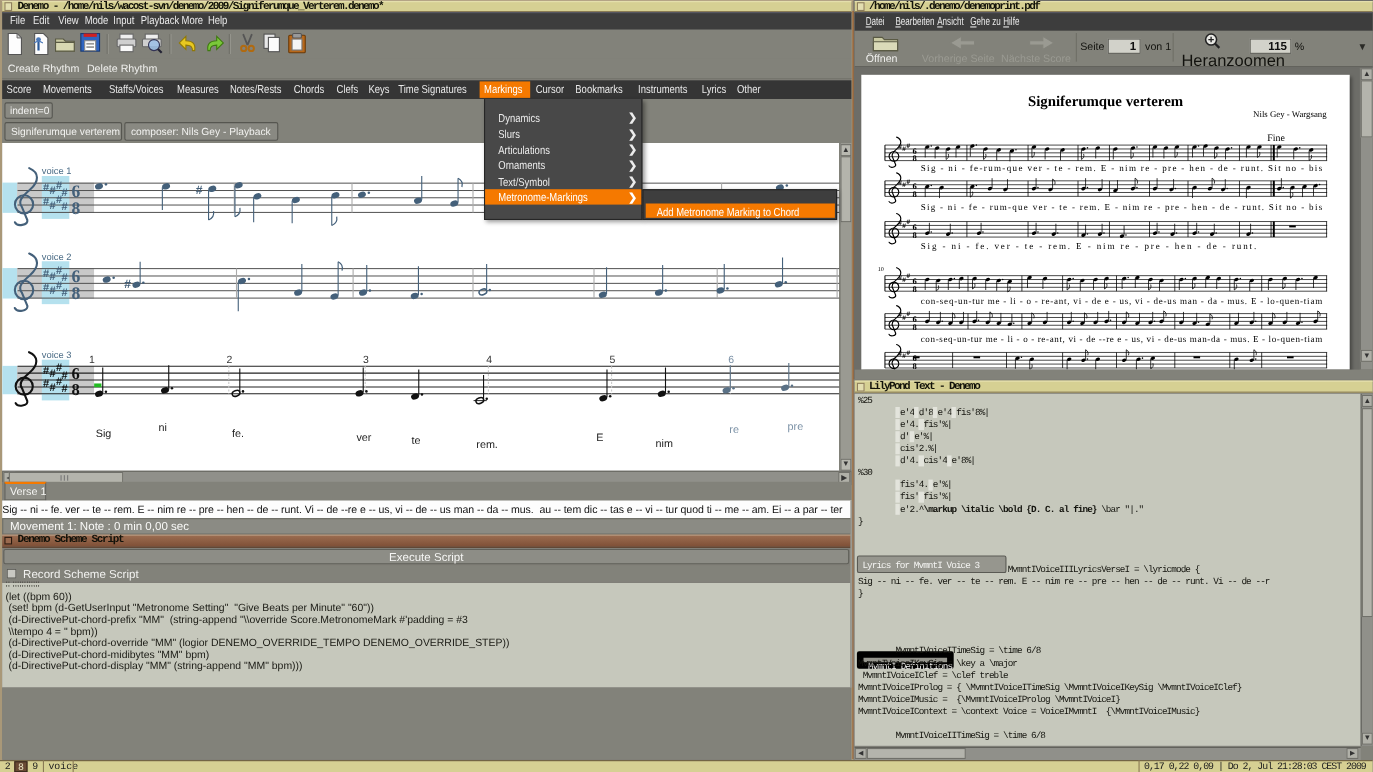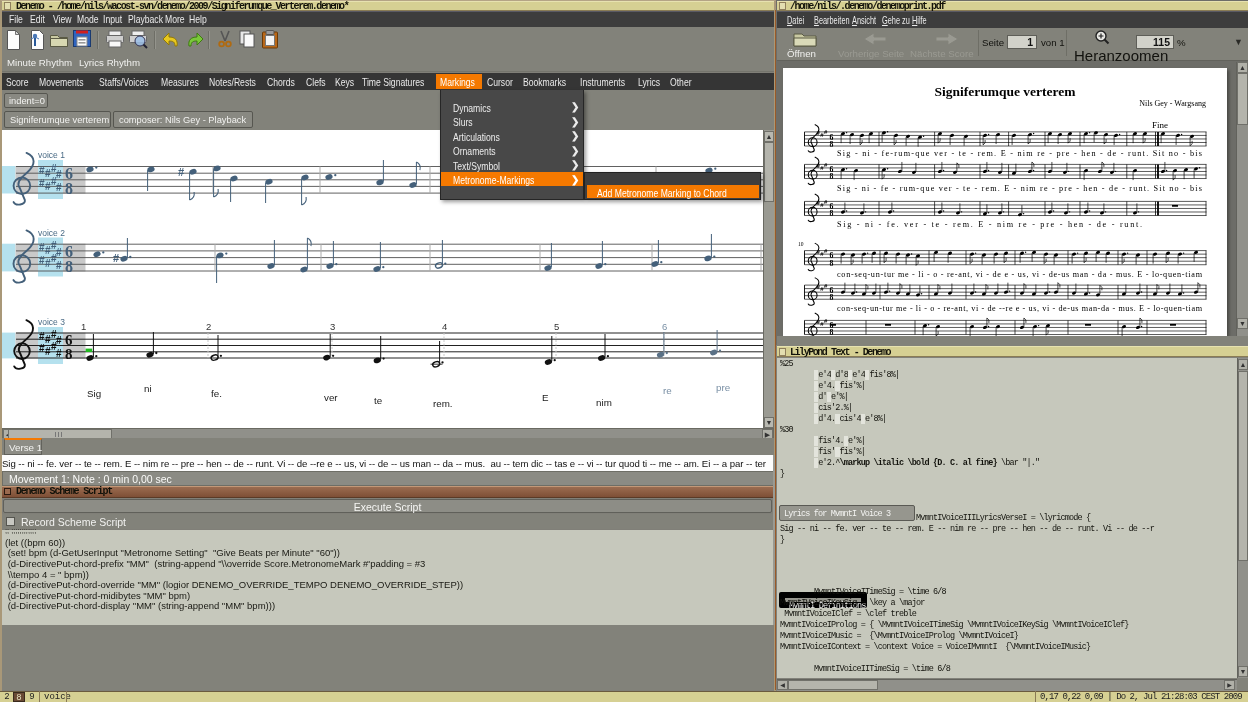--- a/index.html
+++ b/index.html
@@ -83,22 +83,22 @@
       <rect x="7.5" y="8.5" width="9" height="10" fill="#f4f4f4" stroke="#777"></rect>
     </g>
 <path d="M95.5 4v18" stroke="#6e6e66"></path>
     <path d="M96.5 4v18" stroke="#94948c"></path>
 <path d="M152.5 4v18" stroke="#6e6e66"></path>
     <path d="M153.5 4v18" stroke="#94948c"></path>
 <path d="M206.5 4v18" stroke="#6e6e66"></path>
     <path d="M207.5 4v18" stroke="#94948c"></path>
 </svg>
 <div class="a" style="left:2px;top:53px;width:772px;height:19px;background:#82827a;border-bottom:1px solid #74746c"></div>
-<div class="a" style="left:7px;top:57px;color:#f0f0ee;font-size:9.7px">Minute Rhythm</div>
-<div class="a" style="left:79px;top:57px;color:#f0f0ee;font-size:9.7px">Lyrics Rhythm</div>
+<div class="a" style="left:7px;top:57px;color:#f0f0ee;font-size:9.7px">Create Rhythm</div>
+<div class="a" style="left:79px;top:57px;color:#f0f0ee;font-size:9.7px">Delete Rhythm</div>
 <div class="a" style="left:2px;top:73px;width:772px;height:17px;background:#353535"></div>
 <div class="a mi" style="left:6px;top:76px;color:#e9e9e9">Score</div>
 <div class="a mi" style="left:39px;top:76px;color:#e9e9e9">Movements</div>
 <div class="a mi" style="left:99px;top:76px;color:#e9e9e9">Staffs/Voices</div>
 <div class="a mi" style="left:161px;top:76px;color:#e9e9e9">Measures</div>
 <div class="a mi" style="left:209px;top:76px;color:#e9e9e9">Notes/Rests</div>
 <div class="a mi" style="left:267px;top:76px;color:#e9e9e9">Chords</div>
 <div class="a mi" style="left:306px;top:76px;color:#e9e9e9">Clefs</div>
 <div class="a mi" style="left:335px;top:76px;color:#e9e9e9">Keys</div>
 <div class="a mi" style="left:362px;top:76px;color:#e9e9e9">Time Signatures</div>

